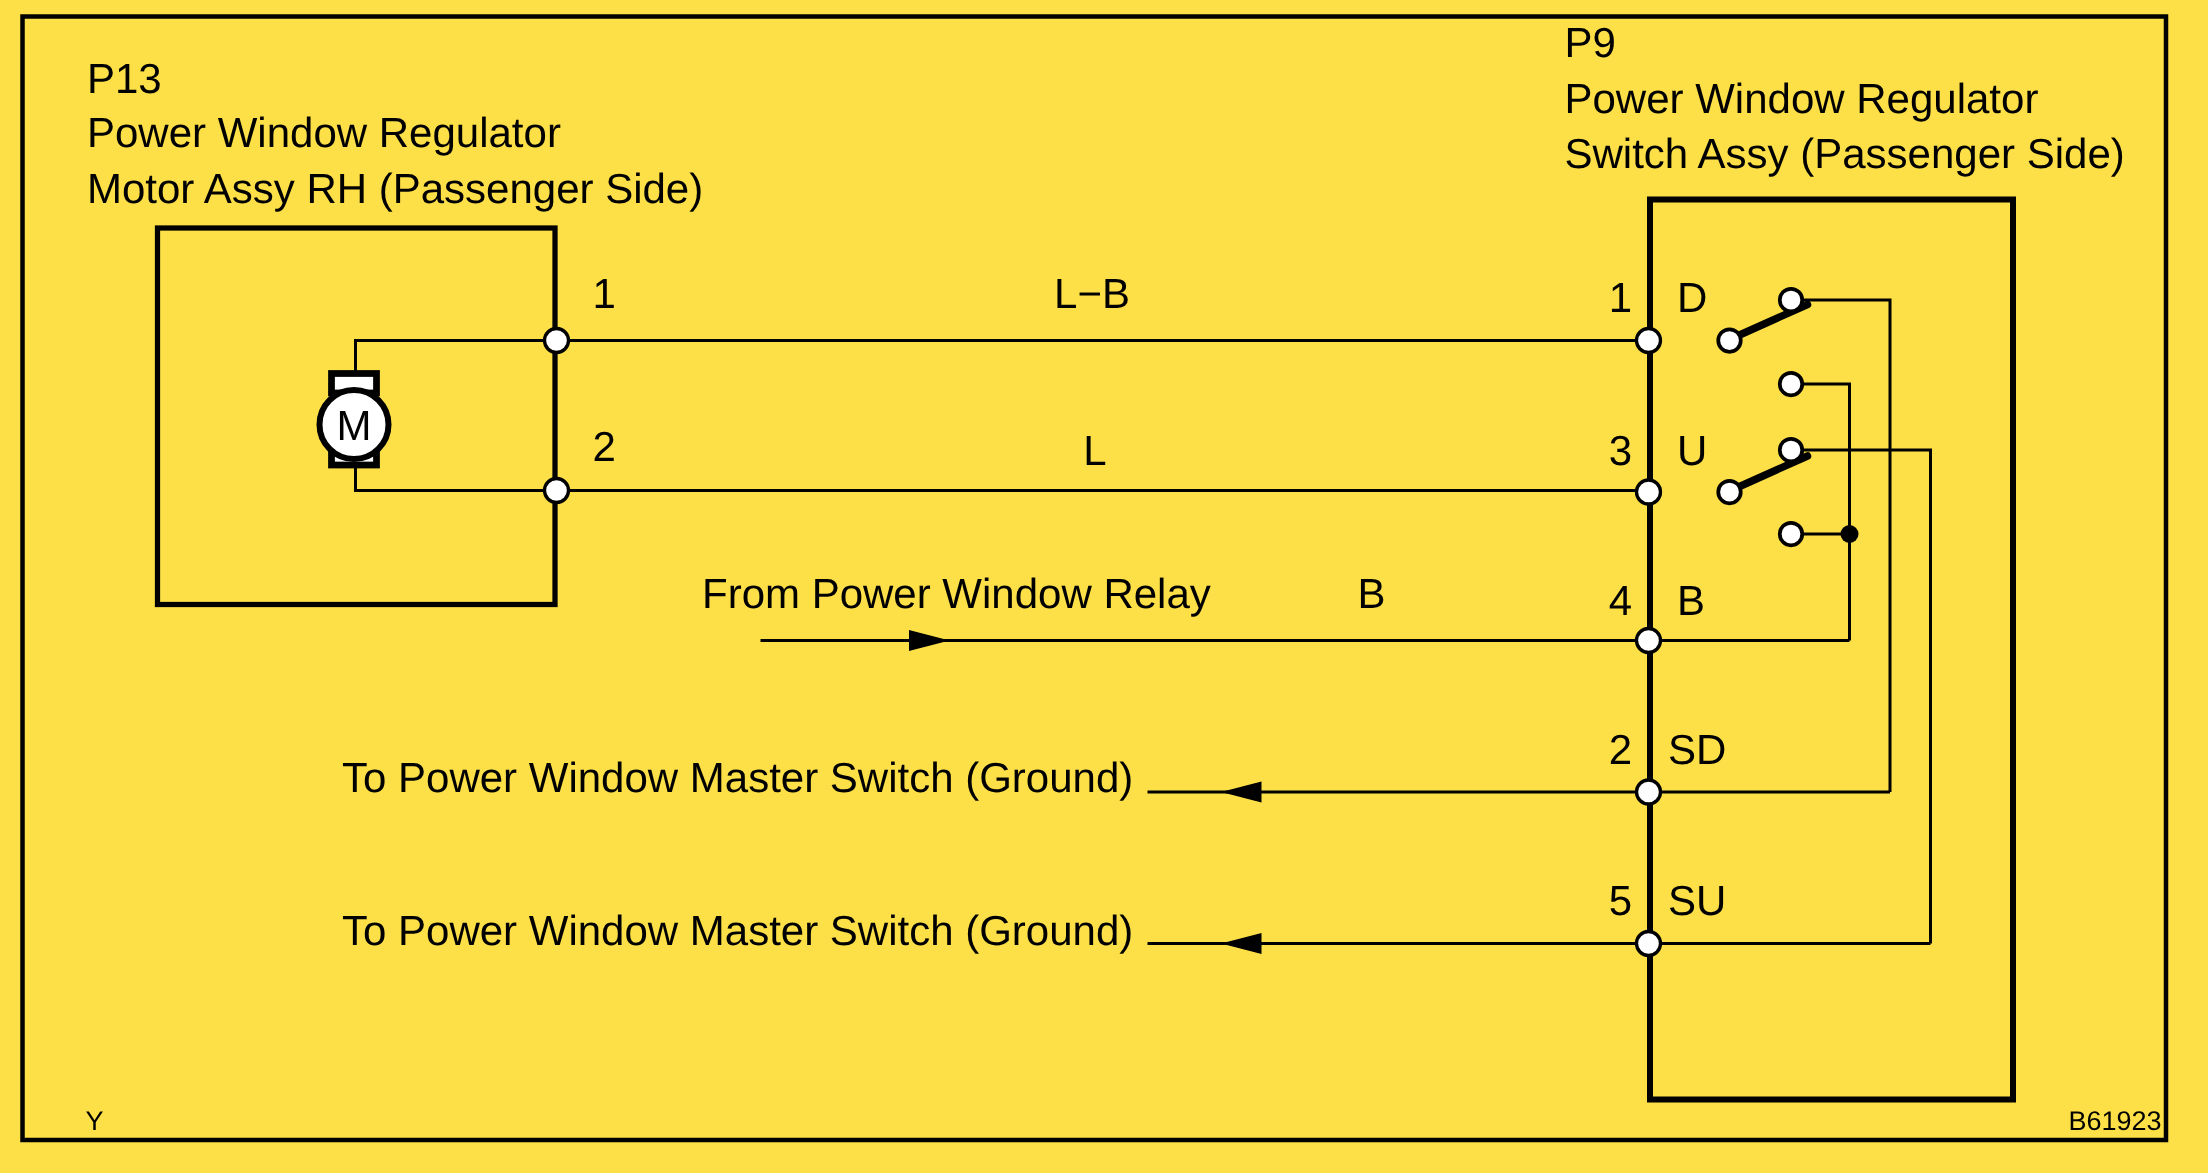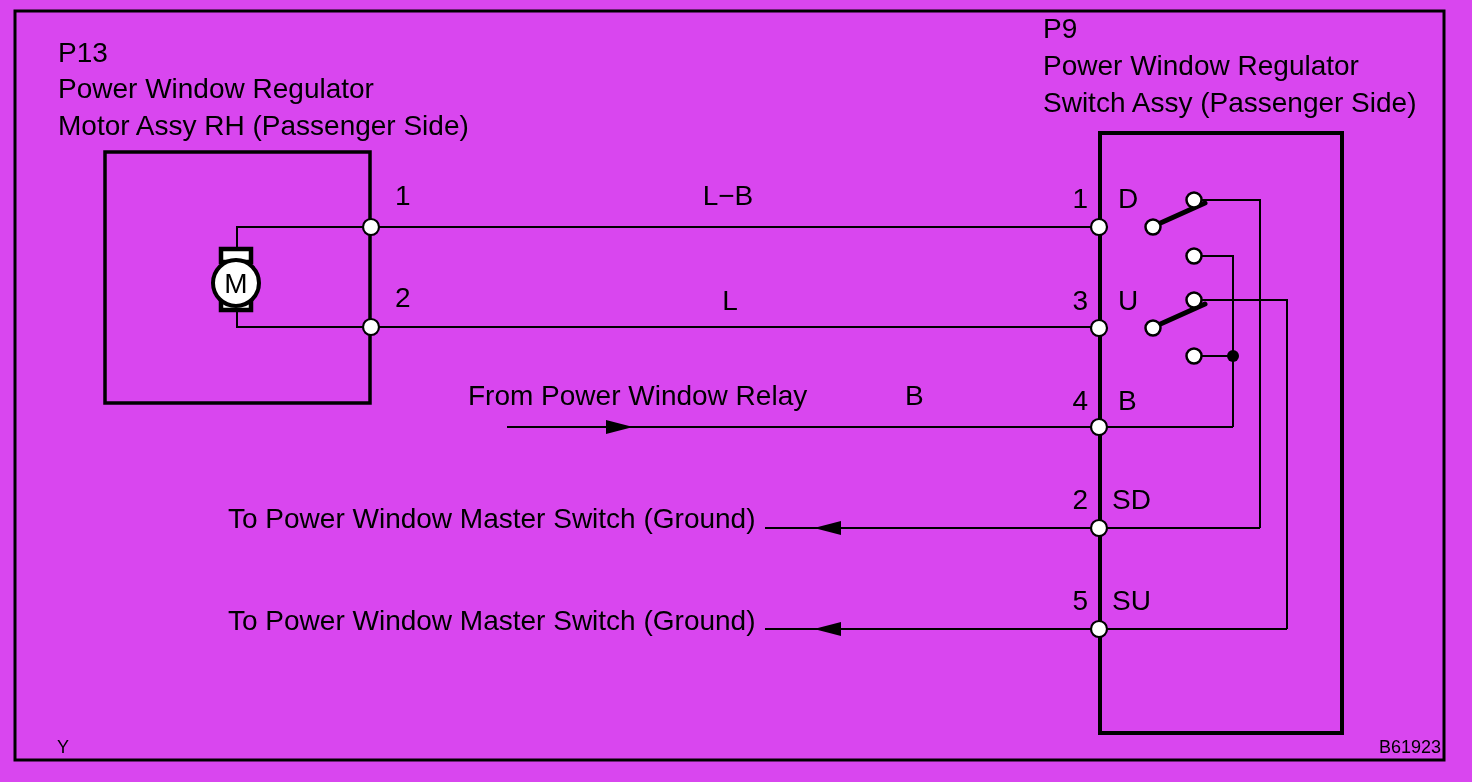--- a/index.html
+++ b/index.html
@@ -1,16 +1,16 @@
 <!DOCTYPE html>
 <html><head>
 <meta charset="utf-8">
 <style>
   html,body{margin:0;padding:0;background:#fff;}
-  #stage{position:relative;width:1472px;height:782px;background:#d946ef;overflow:hidden;}
+  #stage{position:relative;width:1472px;height:782px;background:#fde047;overflow:hidden;}
   svg{display:block;}
   text{font-family:"Liberation Sans","DejaVu Sans",sans-serif;fill:#000;}
   .t28{font-size:28px;}
   .t18{font-size:18px;}
   .mid{text-anchor:middle;}
   .end{text-anchor:end;}
   .wire{stroke:#000;stroke-width:2;fill:none;}
   .box{stroke:#000;fill:none;}
   .pin{fill:#fff;stroke:#000;stroke-width:2.2;}
   .contact{fill:#fff;stroke:#000;stroke-width:2.5;}

